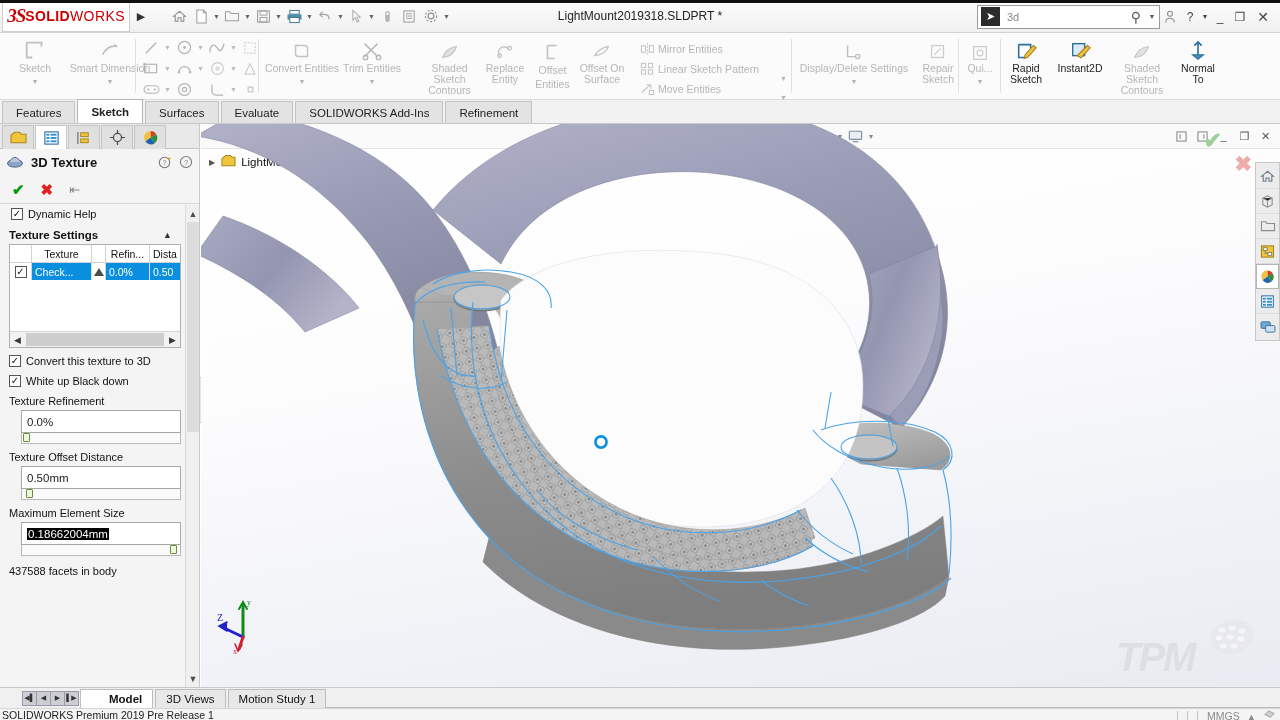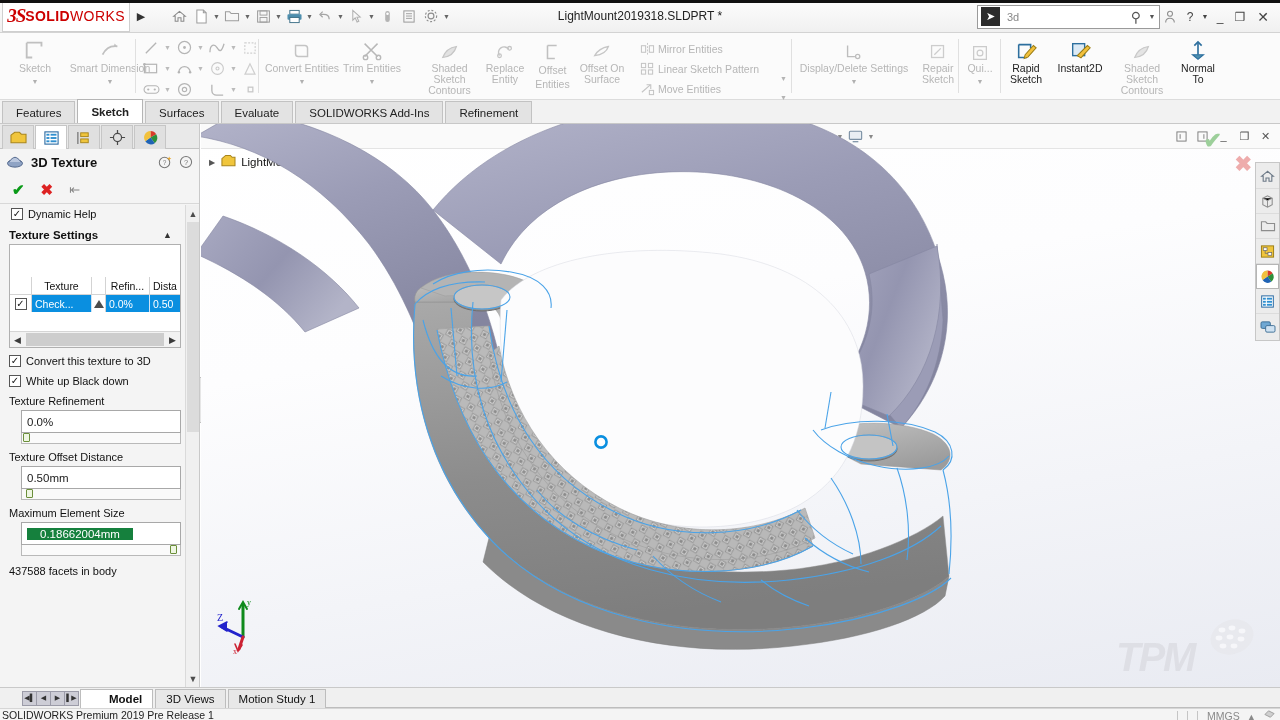--- a/index.html
+++ b/index.html
@@ -125,40 +125,40 @@
   .sect-hd { display: flex; align-items: center; font-weight: bold; font-size: 11.5px;
     margin: 6px 0 3px 0; color: #111; }
   .sect-hd .car { margin-left: auto; color: #333; font-size: 9px; padding-right: 4px; }
   .chk { width: 12px; height: 12px; border: 1px solid #555; background: #fff;
     display: inline-flex; align-items: center; justify-content: center;
     font-size: 10px; color: #111; line-height: 1; flex: none; }
 
   .tex-table { border: 1px solid #b0b0b0; background: #fff; width: 172px;
     height: 104px; position: relative; }
   .tt-head { display: flex; height: 18px; border-bottom: 1px solid #d3d3d3;
-    font-size: 10.5px; color: #111; margin-top: 32px; }
+    font-size: 10.5px; color: #111; }
   .tt-h { display: flex; align-items: center; justify-content: center;
     border-right: 1px solid #d3d3d3; height: 18px; }
   .tt-row { display: flex; height: 17px; font-size: 10.5px; }
   .tt-c { display: flex; align-items: center; height: 17px; padding-left: 3px;
     border-right: 1px solid #cfe3f5; }
   .selc { background: #0a8fe0; color: #fff; }
   .tt-hscroll { position: absolute; left: 0; bottom: 0; width: 170px; height: 16px;
     background: #f2f2f2; border-top: 1px solid #d5d5d5; display: flex;
     align-items: center; }
   .hs-btn { width: 15px; height: 15px; display: flex; align-items: center;
     justify-content: center; color: #3a3a3a; font-size: 9px; }
   .hs-thumb { flex: 1; height: 13px; background: #cdcdcd; margin: 0 1px; }
   .cb-line { display: flex; gap: 5px; align-items: flex-start; margin-top: 7px;
     font-size: 11px; color: #111; line-height: 13px; }
   .fld-label { font-size: 11px; color: #111; margin: 7px 0 3px 0; }
   .fld { width: 160px; margin-left: 12px; }
   .fld-in { width: 160px; height: 23px; border: 1px solid #a8a8a8; background: #fff;
     display: flex; align-items: center; padding-left: 5px; font-size: 11.5px; }
-  .fld-in .sel { background: #15803d; color: #fff; padding: 0 13px; }
+  .fld-in .sel { background: #000000; color: #fff; padding: 0 1px; }
   .fld-slider { width: 160px; height: 11px; border: 1px solid #b9b9b9;
     border-top: none; background: #fafafa; position: relative; }
   .sl-knob { position: absolute; top: 0px; width: 7px; height: 9px;
     border: 1px solid #6b8f3a; background: #eef6e2; border-radius: 1px; }
   .facets { font-size: 11px; color: #111; margin-top: 9px; }
 
   .splitter { position: absolute; left: 200px; top: 377px; width: 12px; height: 46px;
     background: #e6e6e6; border: 1px solid #c0c0c0; border-left: none;
     border-radius: 0 3px 3px 0; display: flex; align-items: center;
     justify-content: center; }

